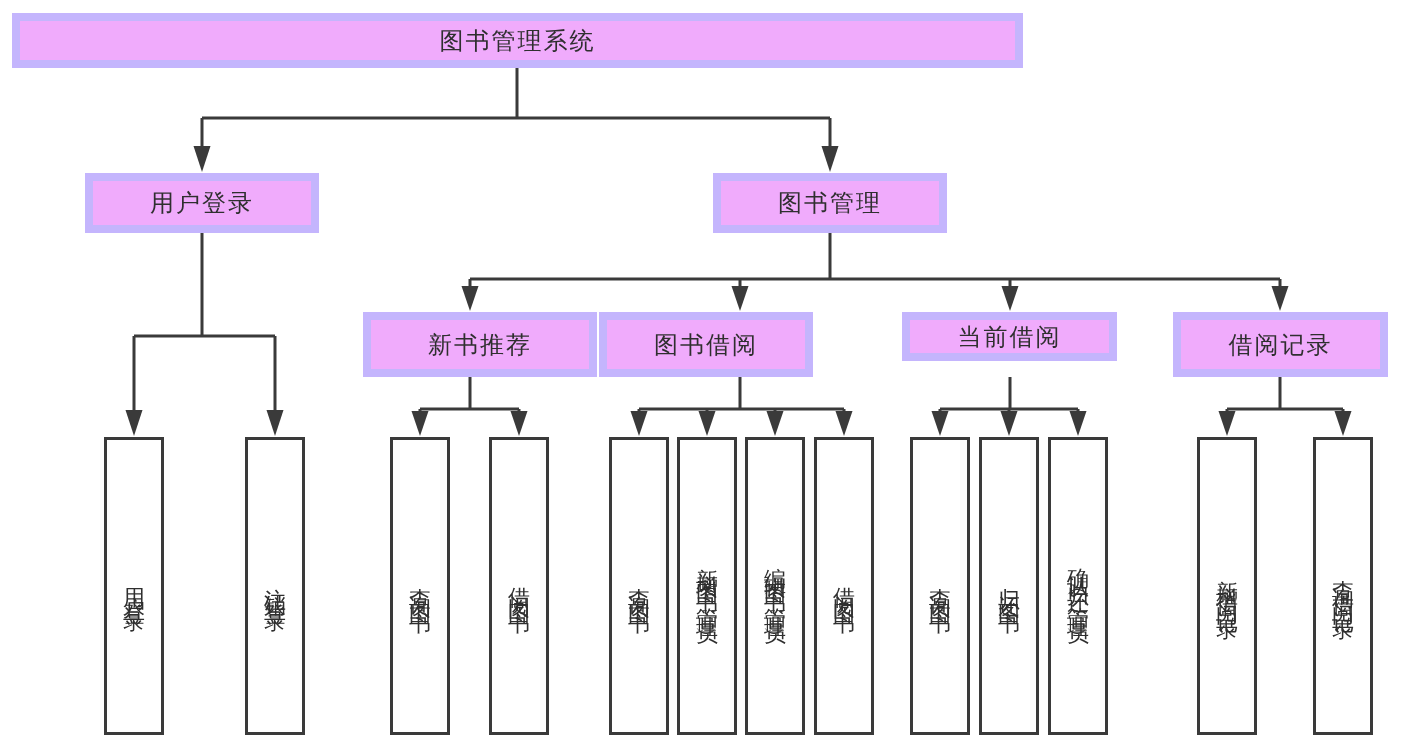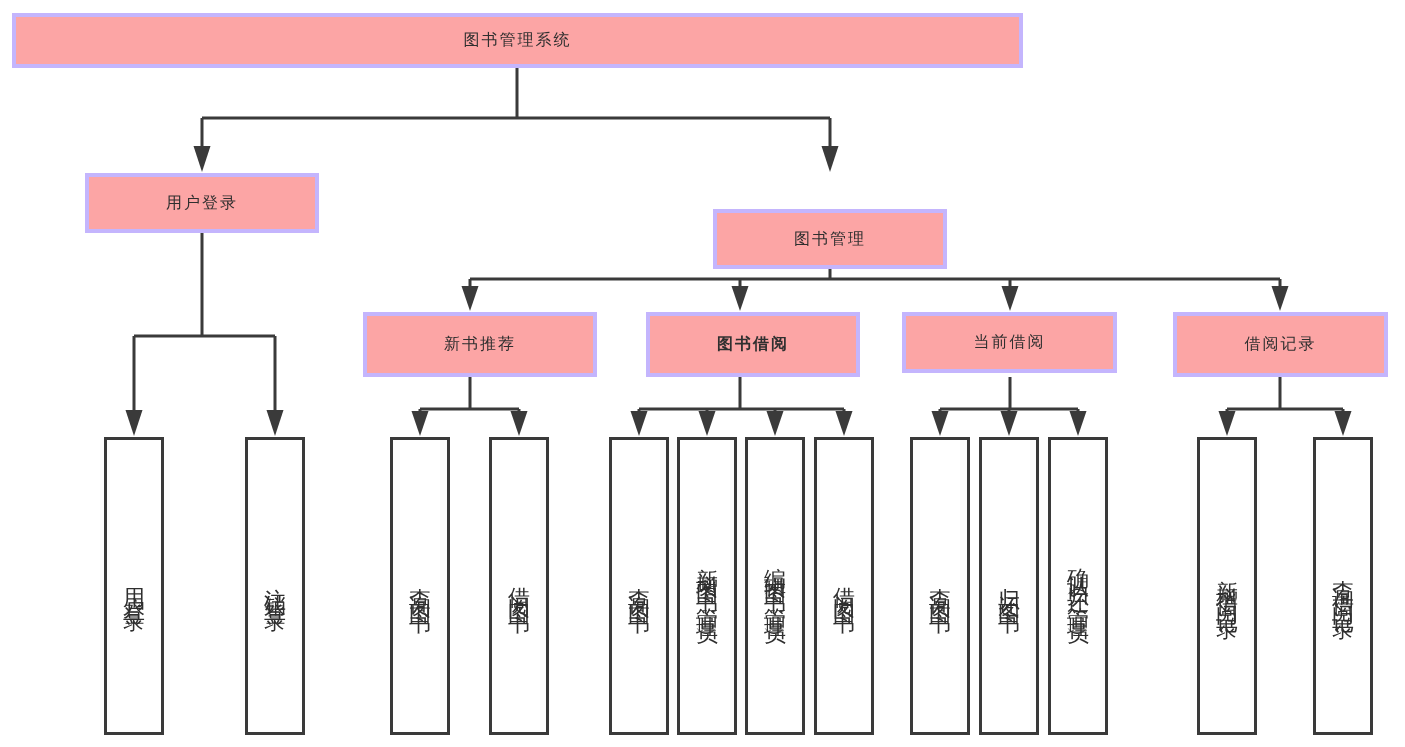--- a/index.html
+++ b/index.html
@@ -17,27 +17,27 @@
   }
   #connectors {
     position: absolute;
     left: 0;
     top: 0;
     z-index: 1;
   }
   .node {
     position: absolute;
     box-sizing: border-box;
-    border: 4px solid #c4b5fd;
-    background: #fca5a5;
+    border: 8px solid #c4b5fd;
+    background: #f0abfc;
     display: flex;
     align-items: center;
     justify-content: center;
     color: #2f2f2f;
-    font-size: 16px;
+    font-size: 24px;
     letter-spacing: 2px;
     z-index: 2;
     white-space: nowrap;
   }
   .leaf {
     position: absolute;
     box-sizing: border-box;
     border: 3px solid #3a3a3a;
     background: #ffffff;
     width: 60px;
@@ -116,25 +116,25 @@
       <polygon points="1000.5,411 1017.5,411 1009,436"></polygon>
       <polygon points="1069.5,411 1086.5,411 1078,436"></polygon>
       <polygon points="1218.5,411 1235.5,411 1227,436"></polygon>
       <polygon points="1334.5,411 1351.5,411 1343,436"></polygon>
     </g>
   </svg>
 
   <div class="node" style="left:12px; top:13px; width:1011px; height:55px;">图书管理系统</div>
 
   <div class="node" style="left:85px; top:173px; width:234px; height:60px;">用户登录</div>
-  <div class="node" style="left:713px; top:173px; width:234px; height:60px;margin-top:36px;">图书管理</div>
+  <div class="node" style="left:713px; top:173px; width:234px; height:60px;">图书管理</div>
 
   <div class="node" style="left:363px; top:312px; width:234px; height:65px;">新书推荐</div>
-  <div class="node" style="left:646px; top:312px; width:214px; height:65px;font-weight:bold;">图书借阅</div>
-  <div class="node" style="left:902px; top:312px; width:215px; height:61px;">当前借阅</div>
+  <div class="node" style="left:599px; top:312px; width:214px; height:65px;">图书借阅</div>
+  <div class="node" style="left:902px; top:312px; width:215px; height:49px;">当前借阅</div>
   <div class="node" style="left:1173px; top:312px; width:215px; height:65px;">借阅记录</div>
 
   <div class="leaf" style="left:104px;">
     <span>用户登录</span>
   </div>
   <div class="leaf" style="left:245px;">
     <span>注销登录</span>
   </div>
 
   <div class="leaf" style="left:390px;">

